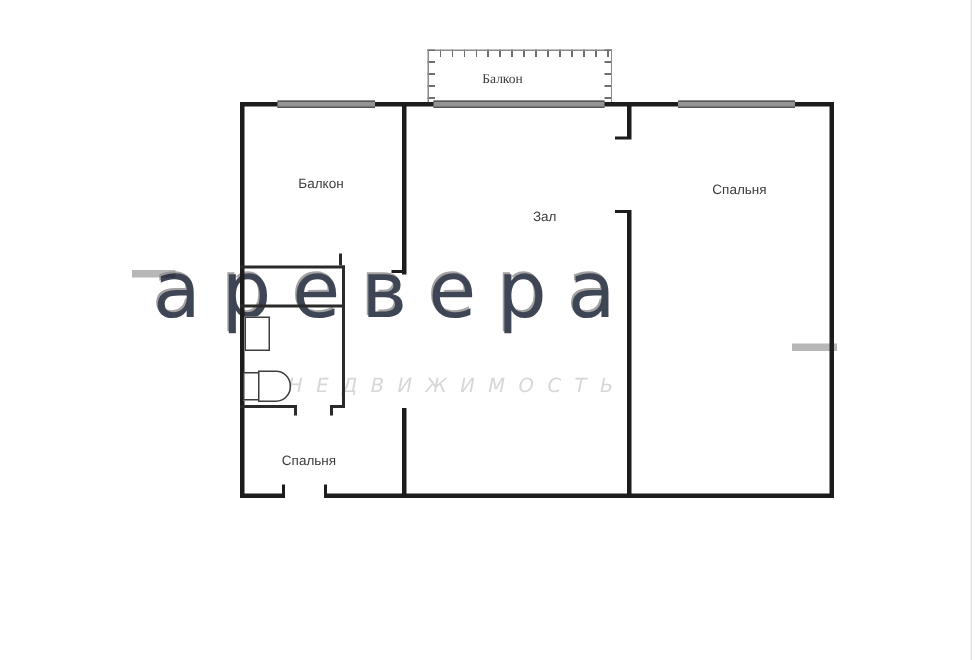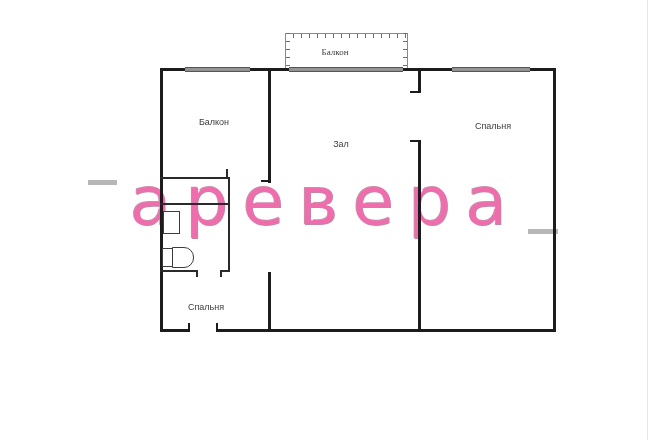--- a/index.html
+++ b/index.html
@@ -3,23 +3,23 @@
 <meta charset="utf-8">
 <style>
   html,body{margin:0;padding:0;background:#ffffff;}
   #stage{
     position:relative;width:653px;height:440px;background:#ffffff;
     overflow:hidden;font-family:"Liberation Sans",sans-serif;
   }
   
   .wm{position:absolute;z-index:1;}
   #wm-brand{
-    left:130px;top:168px;
-    font-family:"DejaVu Sans",sans-serif;font-size:68px;line-height:1;
-    letter-spacing:14px;color:#ec4899;opacity:.8;
+    left:102px;top:168px;
+    font-family:"DejaVu Sans",sans-serif;font-size:52px;line-height:1;
+    letter-spacing:14px;color:#0f172a;opacity:.8;
     text-shadow:2px 2px 1px #ffffff,-1px -1px 0 #8d8d8d;
     white-space:nowrap;
   }
   #wm-dash-left{left:88px;top:180px;width:29px;height:5px;background:#a6a6a6;
     box-shadow:2px 2px 0 #ffffff;opacity:.8;}
   #wm-dash-right{left:528px;top:229px;width:30px;height:5px;background:#a6a6a6;
     box-shadow:2px 2px 0 #ffffff;opacity:.8;}
   #wm-sub{
     left:192px;top:250px;
     font-family:"DejaVu Sans",sans-serif;font-style:italic;
@@ -76,35 +76,36 @@
   
   .fixture{position:absolute;border:1px solid #3d3d3d;background:#ffffff;z-index:3;}
   #fx-sink{left:163px;top:211px;width:15px;height:21px;}
   #fx-tank{left:162px;top:248px;width:9px;height:17px;}
   #fx-bowl{left:172px;top:247px;width:20px;height:19px;border-radius:0 10px 10px 0;}
   
   .room-label{position:absolute;z-index:5;font-size:9px;color:#3c3c3c;
     text-align:center;white-space:nowrap;}
   #lbl-balcony{left:285px;top:47px;width:100px;font-family:Liberation Serif, serif;}
   #lbl-kitchen{left:184px;top:117px;width:60px;}
-  #lbl-hall{left:311px;top:139px;width:60px;}
+  #lbl-hall{left:311px;top:139px;width:60px;text-align:right;}
   #lbl-bedroom{left:458px;top:121px;width:70px;}
   #lbl-entry{left:171px;top:302px;width:70px;}
   
   #edge-line{position:absolute;left:647px;top:0;width:1px;height:440px;
     background:#e6e6e6;z-index:0;}
 </style>
 </head>
 <body>
 
 <div id="stage">
 
   <div class="wm" id="wm-dash-left"></div>
   <div class="wm" id="wm-brand">аревера</div>
   <div class="wm" id="wm-dash-right"></div>
+  <div class="wm" id="wm-sub">НЕДВИЖИМОСТЬ</div>
 
   <div class="wall" id="w-top"></div>
   <div class="wall" id="w-left"></div>
   <div class="wall" id="w-right"></div>
   <div class="wall" id="w-bottom-1"></div>
   <div class="wall" id="w-bottom-2"></div>
   <div class="jamb" id="jamb-entry-l"></div>
   <div class="jamb" id="jamb-entry-r"></div>
 
   <div class="window" id="win-kitchen"></div>

